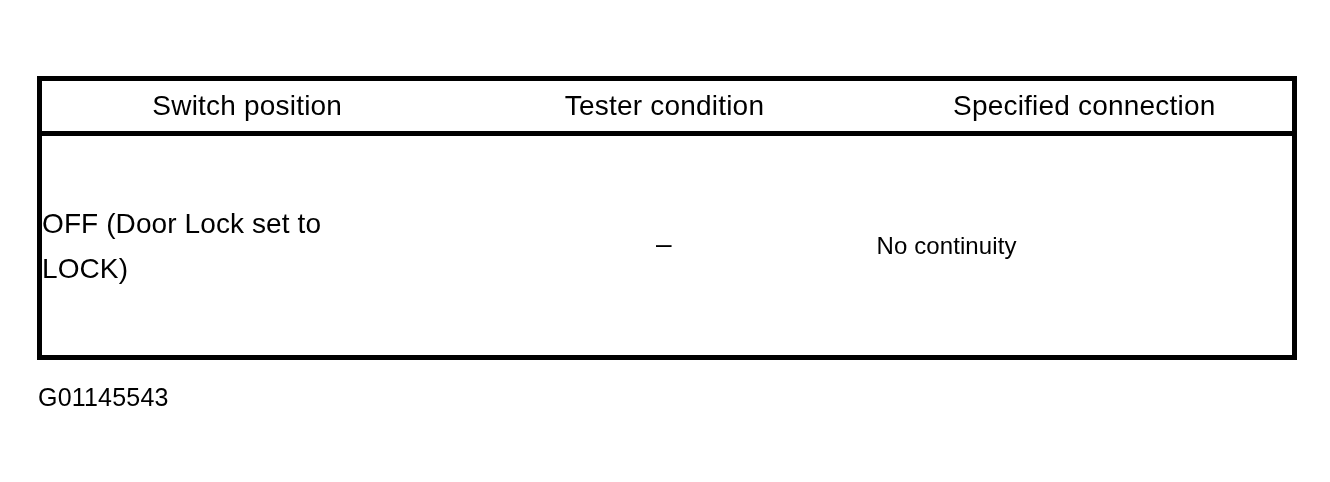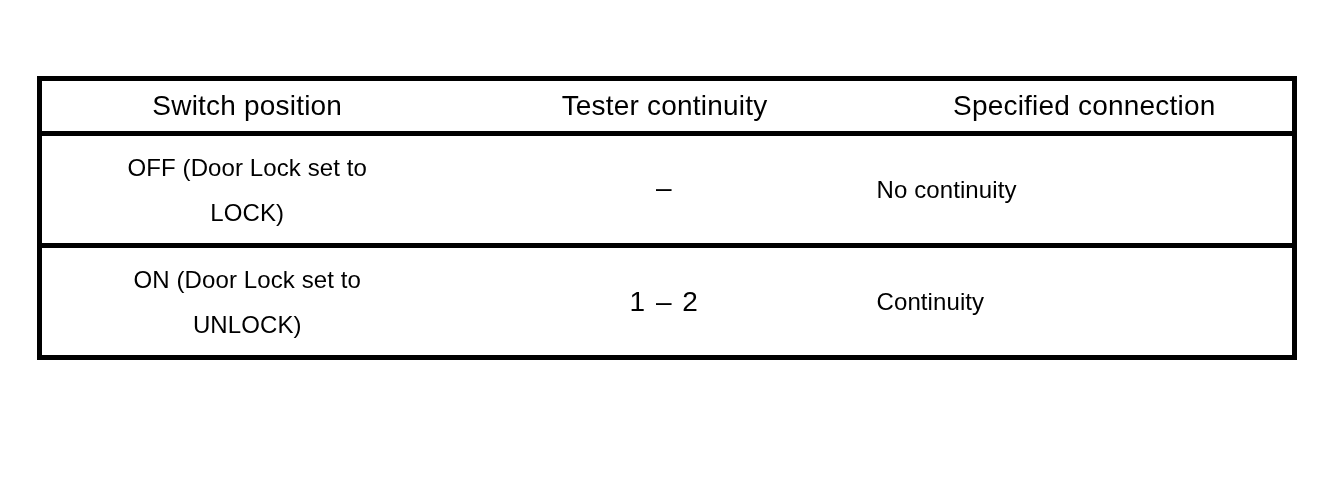--- a/index.html
+++ b/index.html
@@ -69,22 +69,22 @@
     font-size: 28px;
     line-height: 34px;
     letter-spacing: 0.2px;
     padding: 2px 6px;
   }
 
   
   .body-row { height: 112px; }
 
   .cell-switch {
-    text-align: center;
-    font-size: 24px;
+    text-align: left;
+    font-size: 28px;
     line-height: 45px;
     letter-spacing: 0.1px;
     padding: 4px 18px;
   }
   .cell-tester {
     text-align: center;
     font-size: 28px;
     line-height: 34px;
     letter-spacing: 1.5px;
     padding: 4px 10px;
@@ -122,40 +122,33 @@
 
   <table class="spec-table">
     <colgroup>
       <col class="c1">
       <col class="c2">
       <col class="c3">
     </colgroup>
     <thead>
       <tr class="hdr-row row-bottom">
         <th class="hdr-cell sep-right">Switch position</th>
-        <th class="hdr-cell sep-right">Tester continuity</th>
+        <th class="hdr-cell sep-right">Tester condition</th>
         <th class="hdr-cell">Specified connection</th>
       </tr>
     </thead>
     <tbody>
       <tr class="body-row row-bottom">
         <td class="cell-switch sep-right">
           <span>OFF (Door Lock set to</span><br>
           <span>LOCK)</span>
         </td>
         <td class="cell-tester sep-right">
           <span class="dash-only">–</span>
         </td>
         <td class="cell-condition">No continuity</td>
       </tr>
-      <tr class="body-row">
-        <td class="cell-switch sep-right">
-          <span>ON (Door Lock set to</span><br>
-          <span>UNLOCK)</span>
-        </td>
-        <td class="cell-tester sep-right">1 – 2</td>
-        <td class="cell-condition">Continuity</td>
-      </tr>
     </tbody>
   </table>
 
+  <div class="caption">G01145543</div>
 
 </div>
 
 </body></html>

